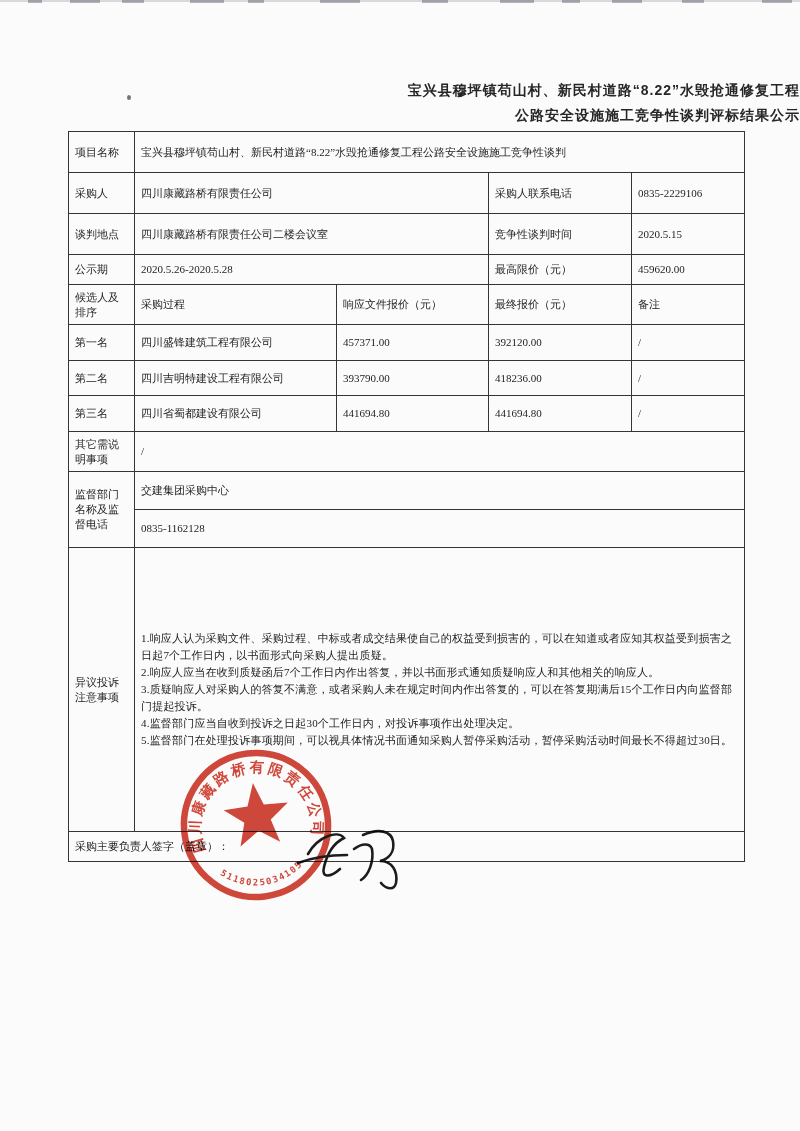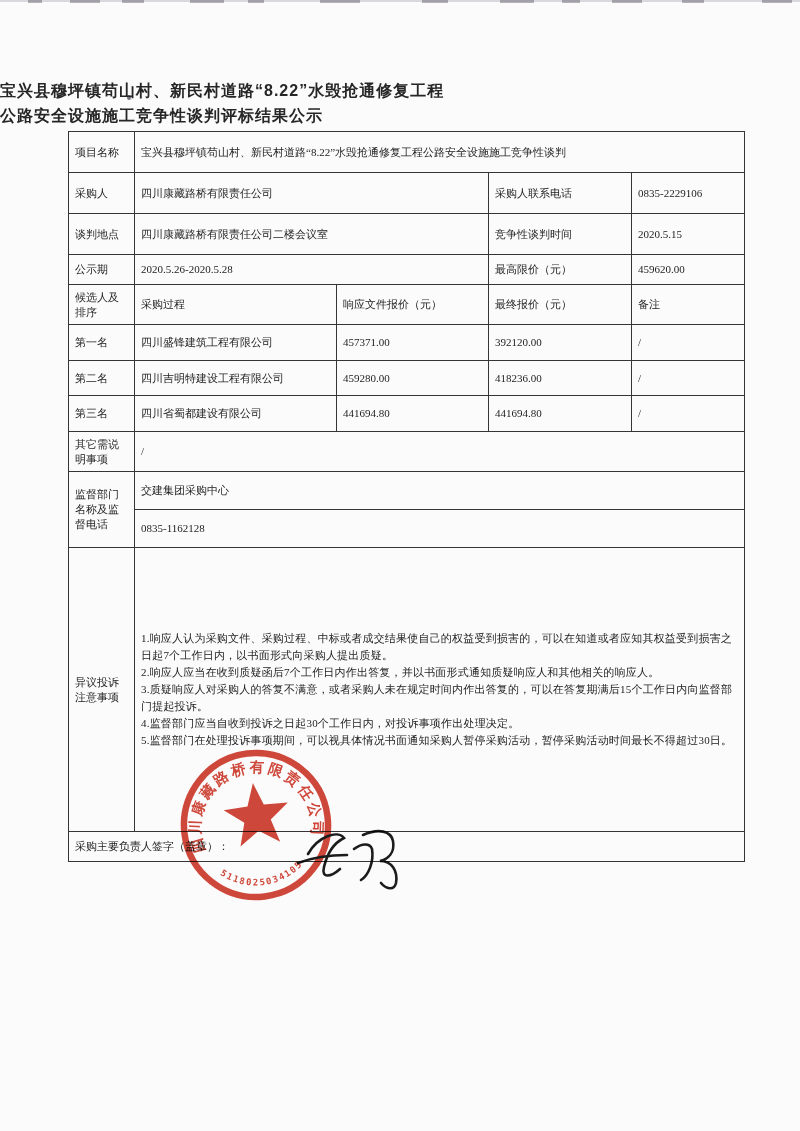--- a/index.html
+++ b/index.html
@@ -17,22 +17,22 @@
   .dash:nth-child(5){left:190px;width:34px}
   .dash:nth-child(6){left:248px;width:16px}
   .dash:nth-child(7){left:320px;width:40px}
   .dash:nth-child(8){left:422px;width:26px}
   .dash:nth-child(9){left:500px;width:34px}
   .dash:nth-child(10){left:562px;width:18px}
   .dash:nth-child(11){left:612px;width:30px}
   .dash:nth-child(12){left:682px;width:22px}
   .dash:nth-child(13){left:762px;width:30px}
 
-  .title-wrap{position:absolute;left:0;top:78px;width:800px;text-align:left;
-    font-family:"Liberation Sans", sans-serif;font-weight:700;font-size:16px;
+  .title-wrap{position:absolute;left:0;top:78px;width:800px;text-align:right;
+    font-family:"Liberation Sans", sans-serif;font-weight:700;font-size:14px;
     letter-spacing:1px;line-height:25px;color:#262626;}
   .title-dot{position:absolute;left:127px;top:95px;width:4px;height:5px;background:#55505c;border-radius:50%;opacity:.8;}
 
   table.doc{
     position:absolute;left:68px;top:131px;width:676px;
     border-collapse:collapse;table-layout:fixed;
     font-size:11px;line-height:1.35;color:#1d1d1d;
   }
   table.doc td{border:1.6px solid #353535;padding:2px 6px;vertical-align:middle;background:transparent;}
   td.lab{padding-left:5px;padding-right:3px;}
@@ -123,21 +123,21 @@
     <tr class="r6">
       <td class="lab">第一名</td>
       <td class="v">四川盛锋建筑工程有限公司</td>
       <td class="c">457371.00</td>
       <td class="c">392120.00</td>
       <td class="c">/</td>
     </tr>
     <tr class="r7">
       <td class="lab">第二名</td>
       <td class="v">四川吉明特建设工程有限公司</td>
-      <td class="c">459280.00</td>
+      <td class="c">393790.00</td>
       <td class="c">418236.00</td>
       <td class="c">/</td>
     </tr>
     <tr class="r8">
       <td class="lab">第三名</td>
       <td class="v">四川省蜀都建设有限公司</td>
       <td class="c">441694.80</td>
       <td class="c">441694.80</td>
       <td class="c">/</td>
     </tr>

